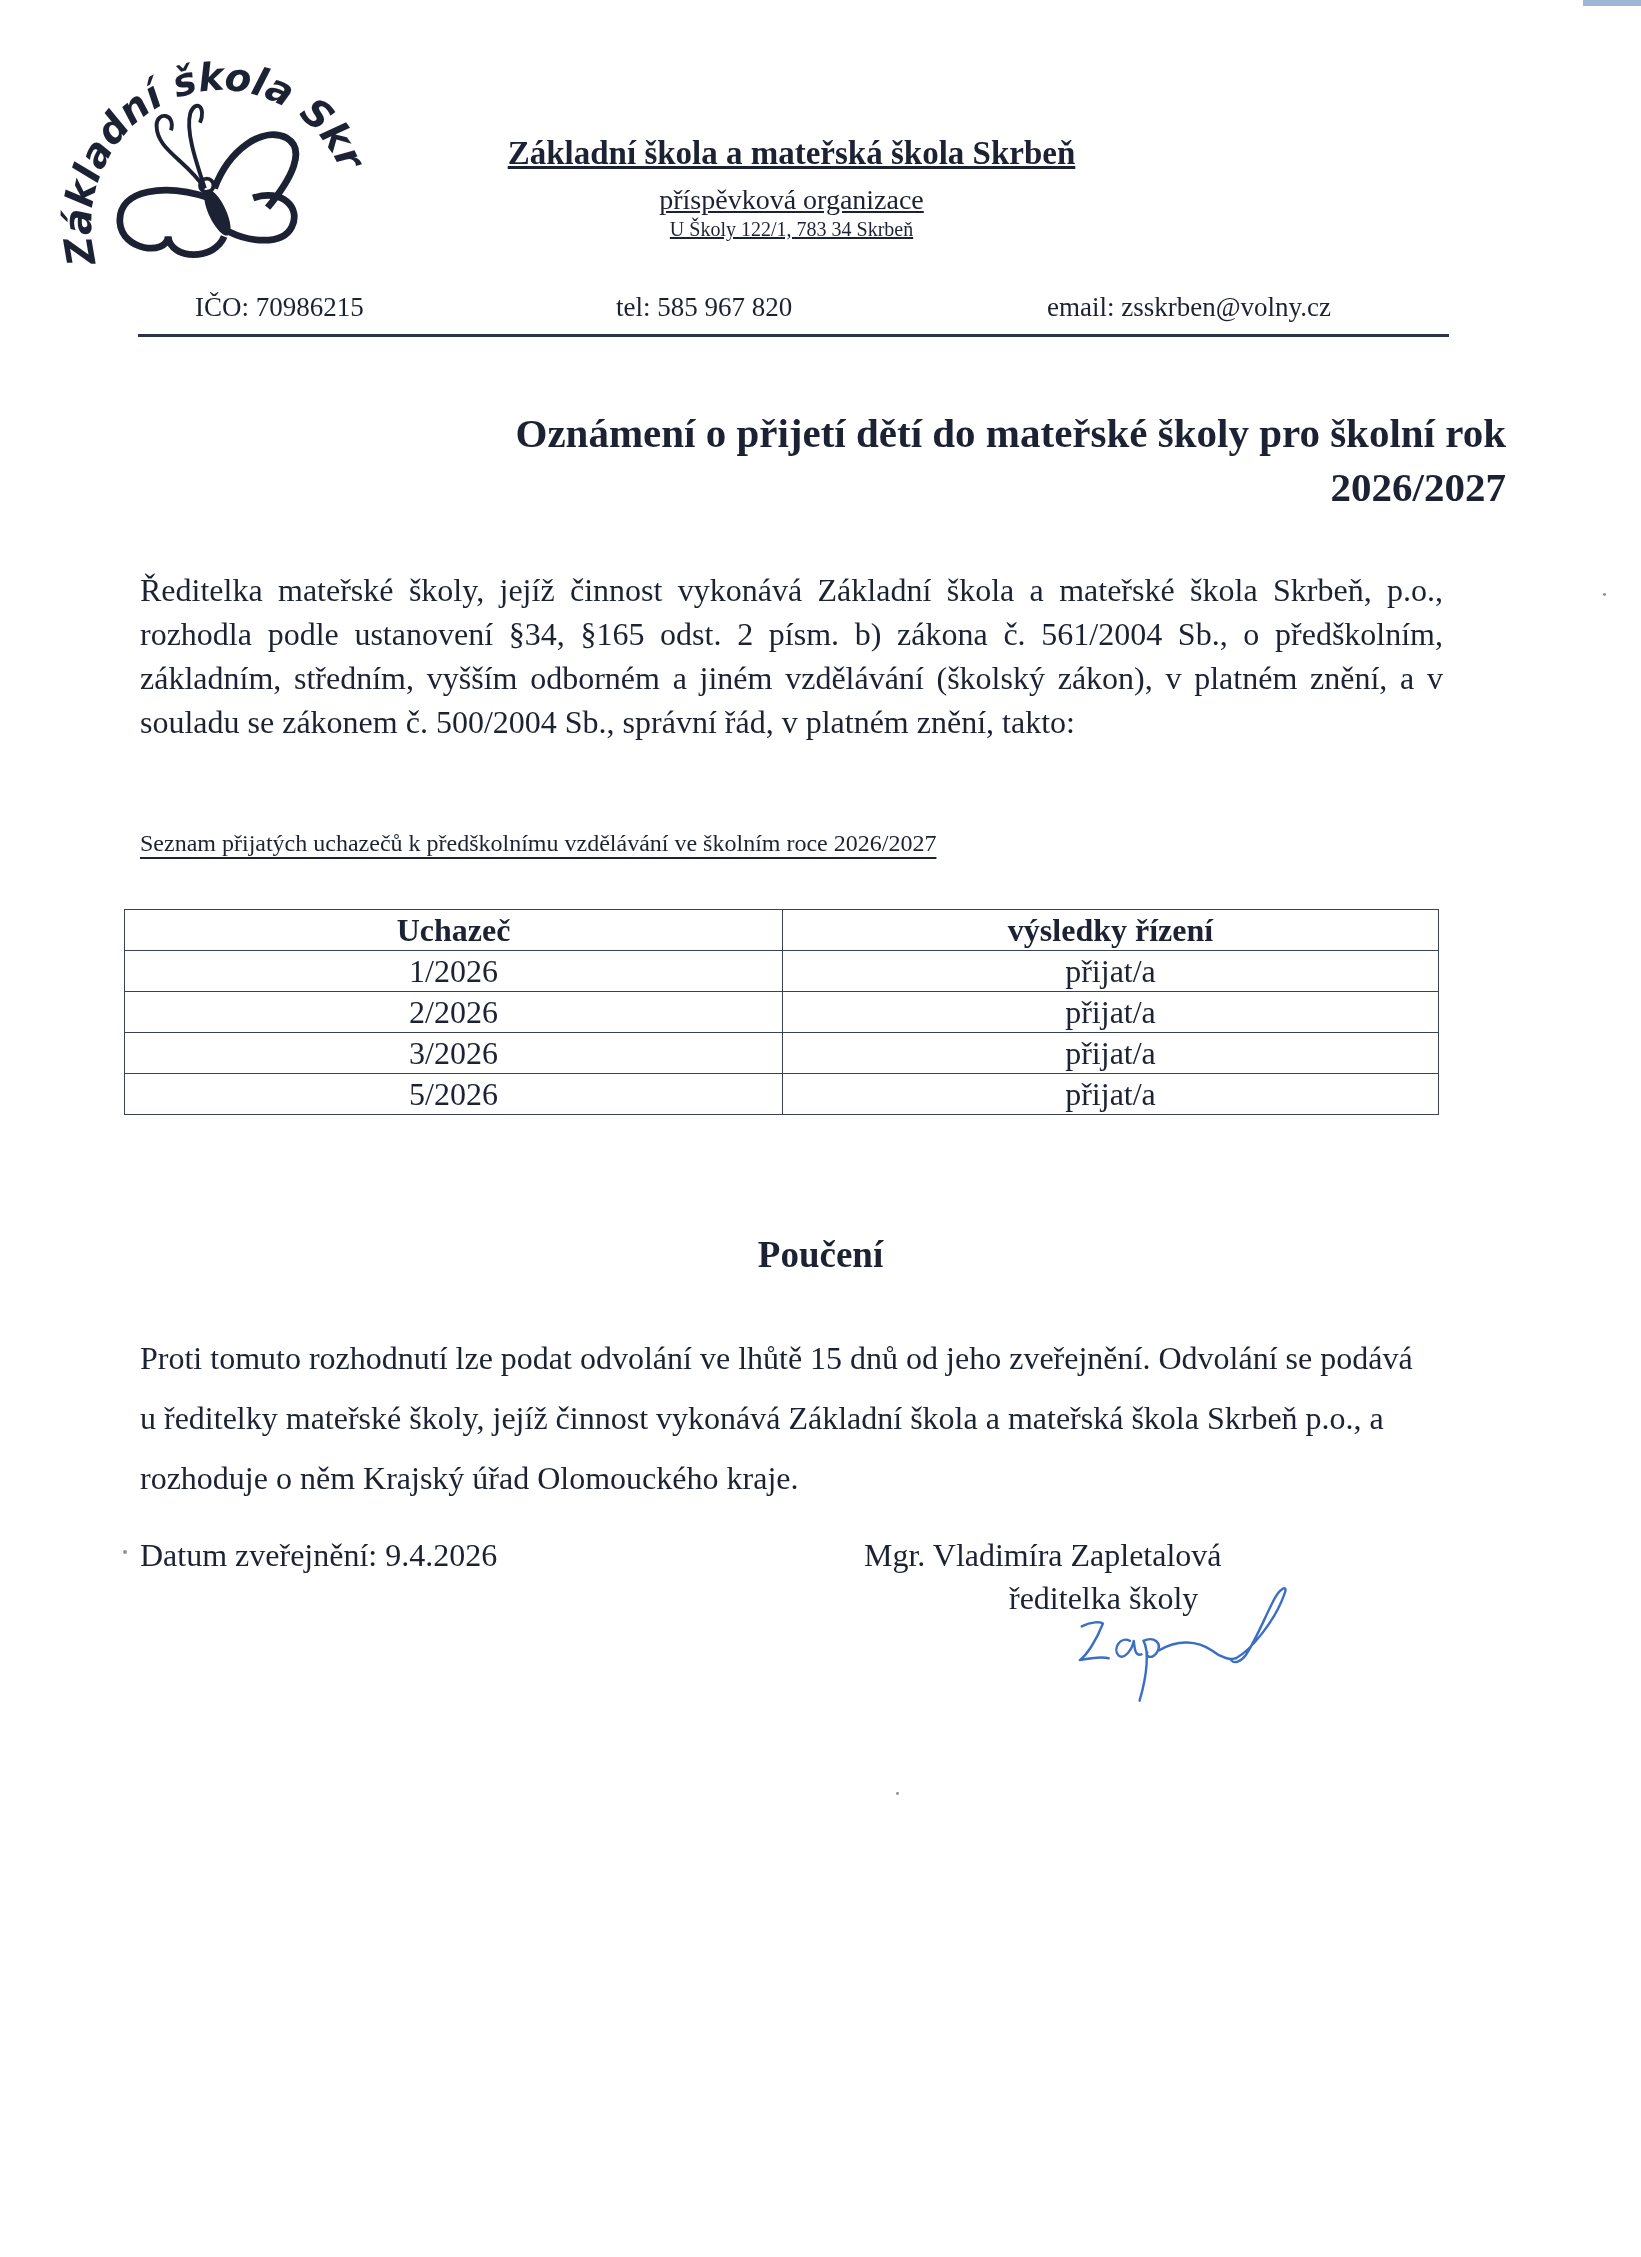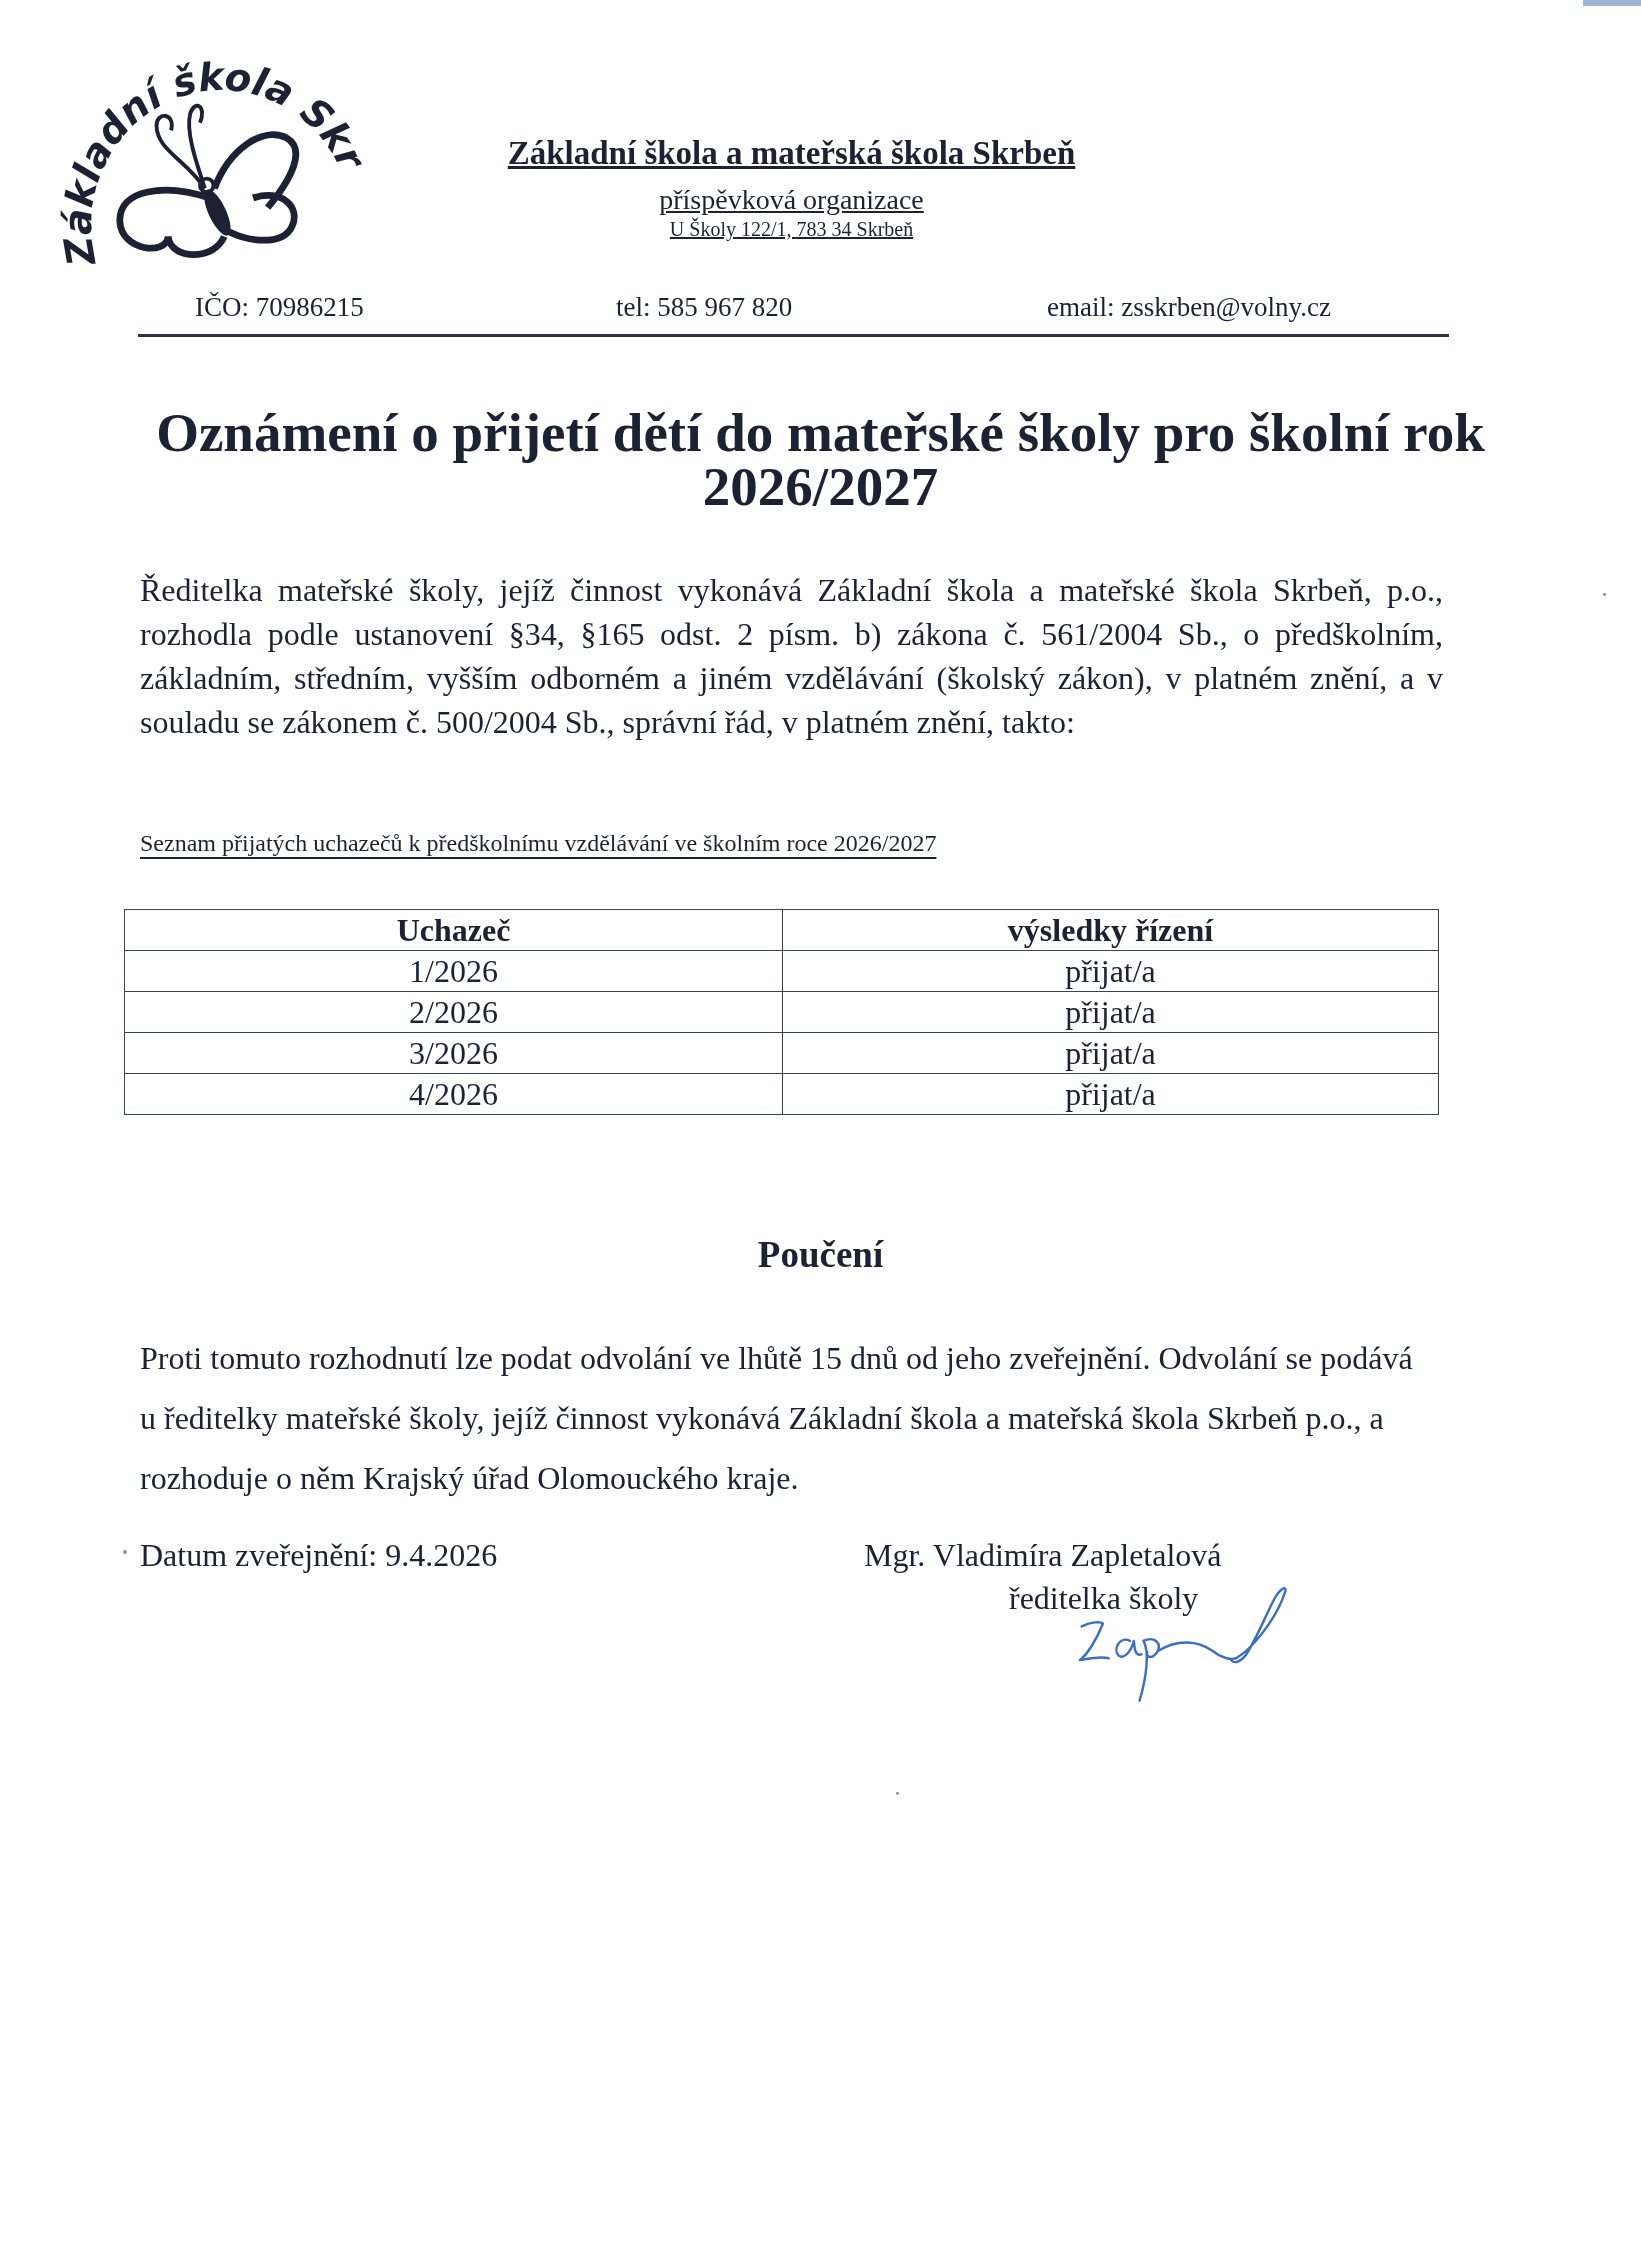--- a/index.html
+++ b/index.html
@@ -11,22 +11,22 @@
   
   .lh-center { left: 386px; width: 811px; text-align: center; text-decoration: underline; }
   #org-name { top: 135px; font-size: 33px; font-weight: bold; }
   #org-sub { top: 184px; font-size: 28px; text-align: center; }
   #org-addr { top: 218px; font-size: 20px; }
   #contact-ico { left: 195px; top: 292px; font-size: 27px; }
   #contact-tel { left: 616px; top: 292px; font-size: 27px; }
   #contact-email { left: 1047px; top: 292px; font-size: 27px; }
   #header-rule { left: 138px; top: 334px; width: 1311px; height: 2.9px; background: #2a3347; }
   
-  #doc-title { left: 135px; width: 1371px; top: 406px; text-align: center;
-               font-size: 55px; font-weight: bold; line-height: 54px; }
+  #doc-title { left: 135px; width: 1371px; top: 406px; text-align: right;
+               font-size: 41px; font-weight: bold; line-height: 54px; }
   
   #intro { left: 140px; top: 568px; width: 1303px; font-size: 32px; line-height: 44px;
            text-align: justify; }
   #list-heading { left: 140px; top: 830px; font-size: 24px; text-decoration: underline;
                   text-underline-offset: 5.8px; }
   
   #result-table { left: 124px; top: 909px; width: 1315px; border-collapse: collapse;
                   font-size: 32px; }
   #result-table td, #result-table th { border: 1.9px solid #3a4356; height: 40px; padding: 0;
                   text-align: center; line-height: 40px; }
@@ -100,21 +100,21 @@
     </tr>
     <tr>
       <td class="c1">2/2026</td>
       <td>přijat/a</td>
     </tr>
     <tr>
       <td class="c1">3/2026</td>
       <td>přijat/a</td>
     </tr>
     <tr>
-      <td class="c1">4/2026</td>
+      <td class="c1">5/2026</td>
       <td>přijat/a</td>
     </tr>
   </tbody>
 </table>
 
 <div id="pouceni-heading" class="abs">Poučení</div>
 <div id="pouceni-text" class="abs">Proti tomuto rozhodnutí lze podat odvolání ve lhůtě 15 dnů od jeho zveřejnění. Odvolání se podává u ředitelky mateřské školy, jejíž činnost vykonává Základní škola a mateřská škola Skrbeň p.o., a rozhoduje o něm Krajský úřad Olomouckého kraje.</div>
 
 <div id="pub-date" class="abs">Datum zveřejnění: 9.4.2026</div>
 <div id="signer-name" class="abs">Mgr. Vladimíra Zapletalová</div>

